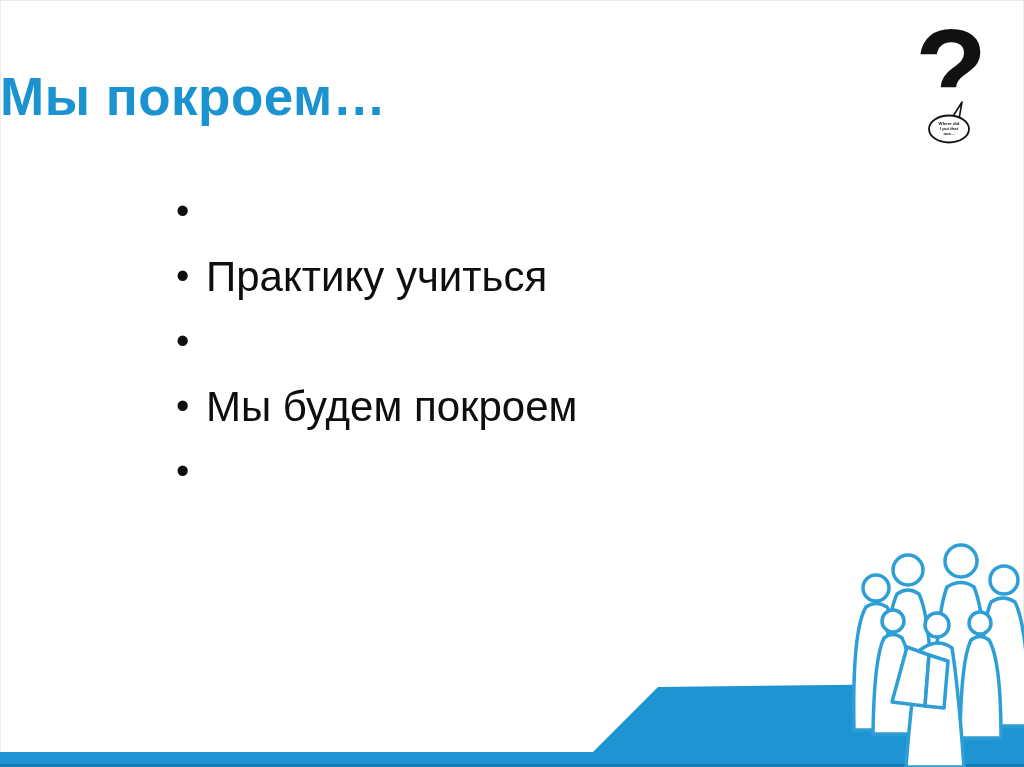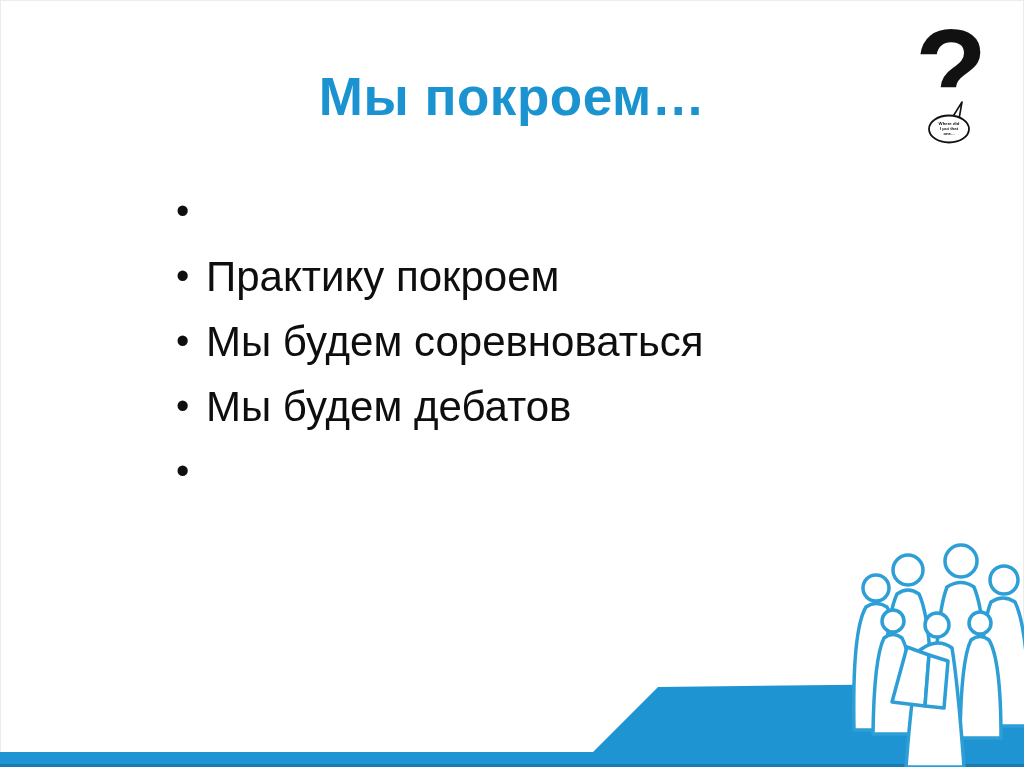--- a/index.html
+++ b/index.html
@@ -8,21 +8,20 @@
     width:1024px;height:767px;
     background:#ffffff;
     overflow:hidden;
     box-shadow: inset 0 0 0 1px #ececec;
     font-family:"Liberation Sans","DejaVu Sans",sans-serif;
   }
   .title{
     position:absolute;
     top:66px;left:0;width:100%;
     margin:0;
-    text-align:center;
     font-size:53px;
     font-weight:bold;
     letter-spacing:0.5px;
     color:#1b93d1;
     z-index:3;
   }
   .bullets{
     position:absolute;
     top:179px;left:0;width:100%;
     margin:0;padding:0;
@@ -93,29 +92,28 @@
     <text class="bub" x="53" y="122">I put that</text>
     <text class="bub" x="53" y="127">one...</text>
   </svg>
 
   <ul class="bullets" style="color: rgb(14, 14, 14);">
     <li>
       <span class="b">•</span>
     </li>
     <li>
       <span class="b">•</span>
-      <span>Практику покроем</span>
+      <span>Практику учиться</span>
     </li>
     <li>
       <span class="b">•</span>
-      <span>Мы будем соревноваться</span>
     </li>
     <li>
       <span class="b">•</span>
-      <span>Мы будем дебатов</span>
+      <span>Мы будем покроем</span>
     </li>
     <li>
       <span class="b">•</span>
     </li>
   </ul>
 
   <svg class="band" viewBox="0 0 1024 117" preserveAspectRatio="none">
     <polygon points="0,102 593,102 658,37 1024,33 1024,117 0,117" fill="#1e95d2"></polygon>
     <rect x="0" y="114" width="1024" height="3" opacity="0.85" fill="#1878ae"></rect>
   </svg>

